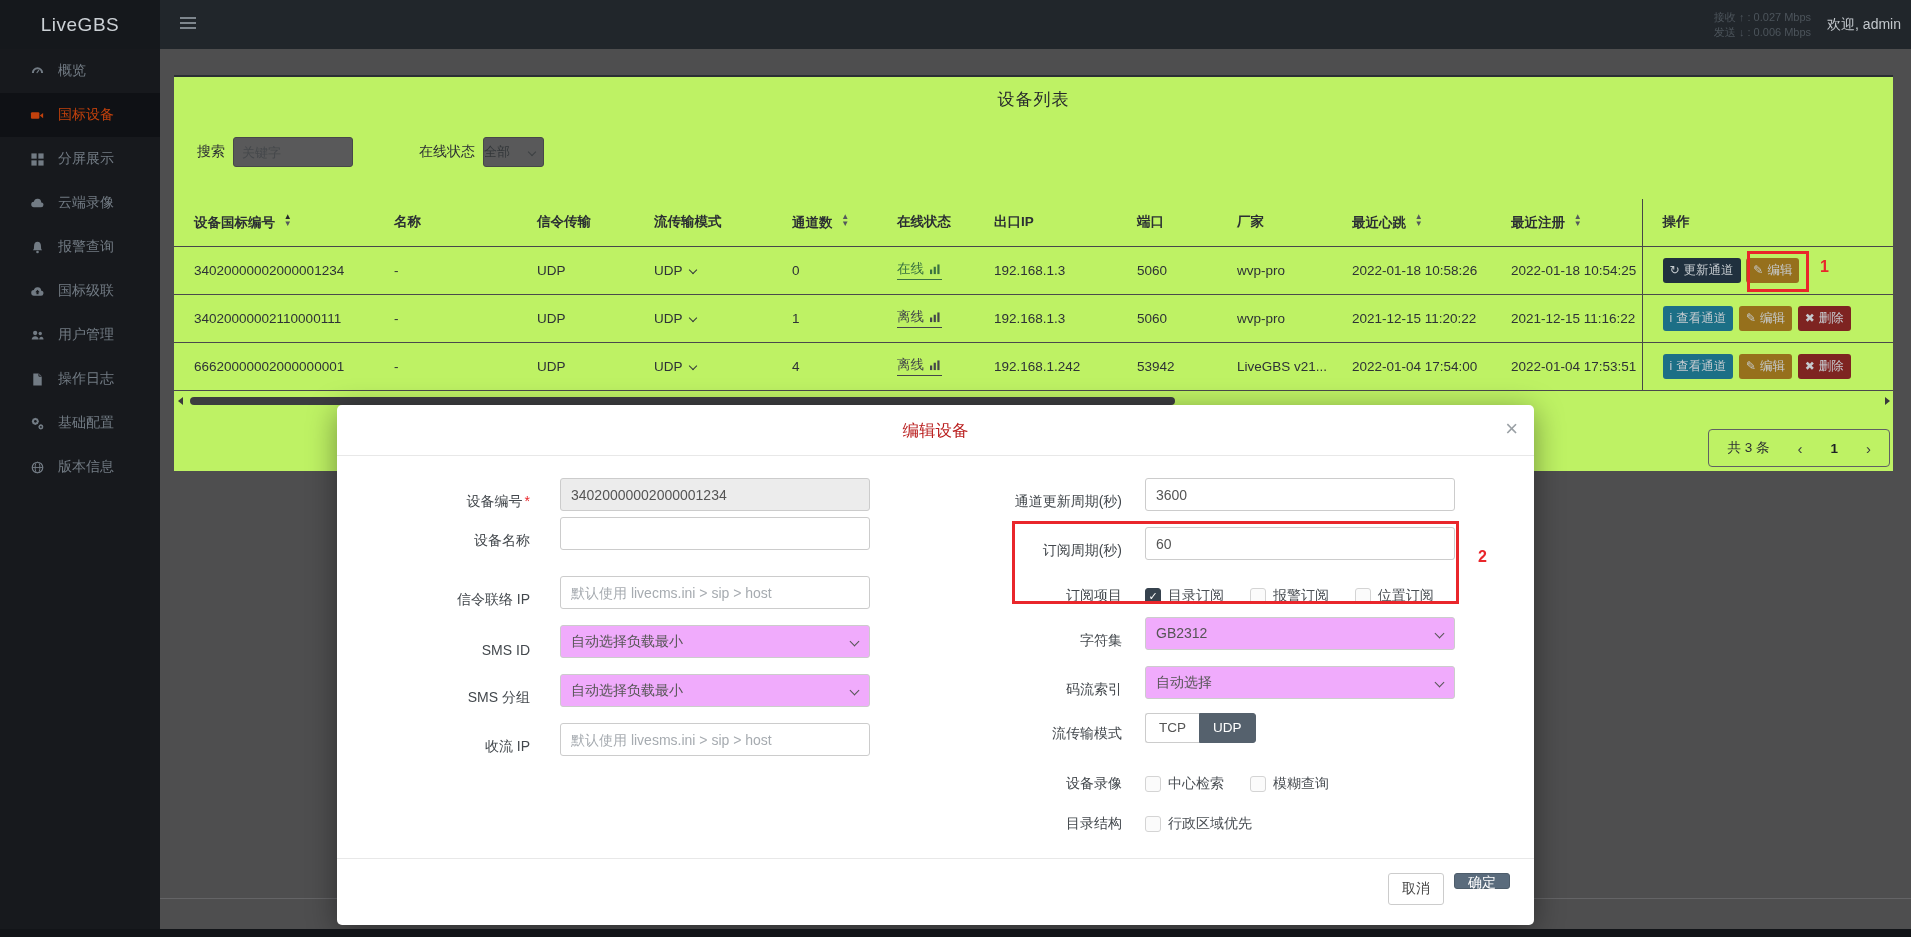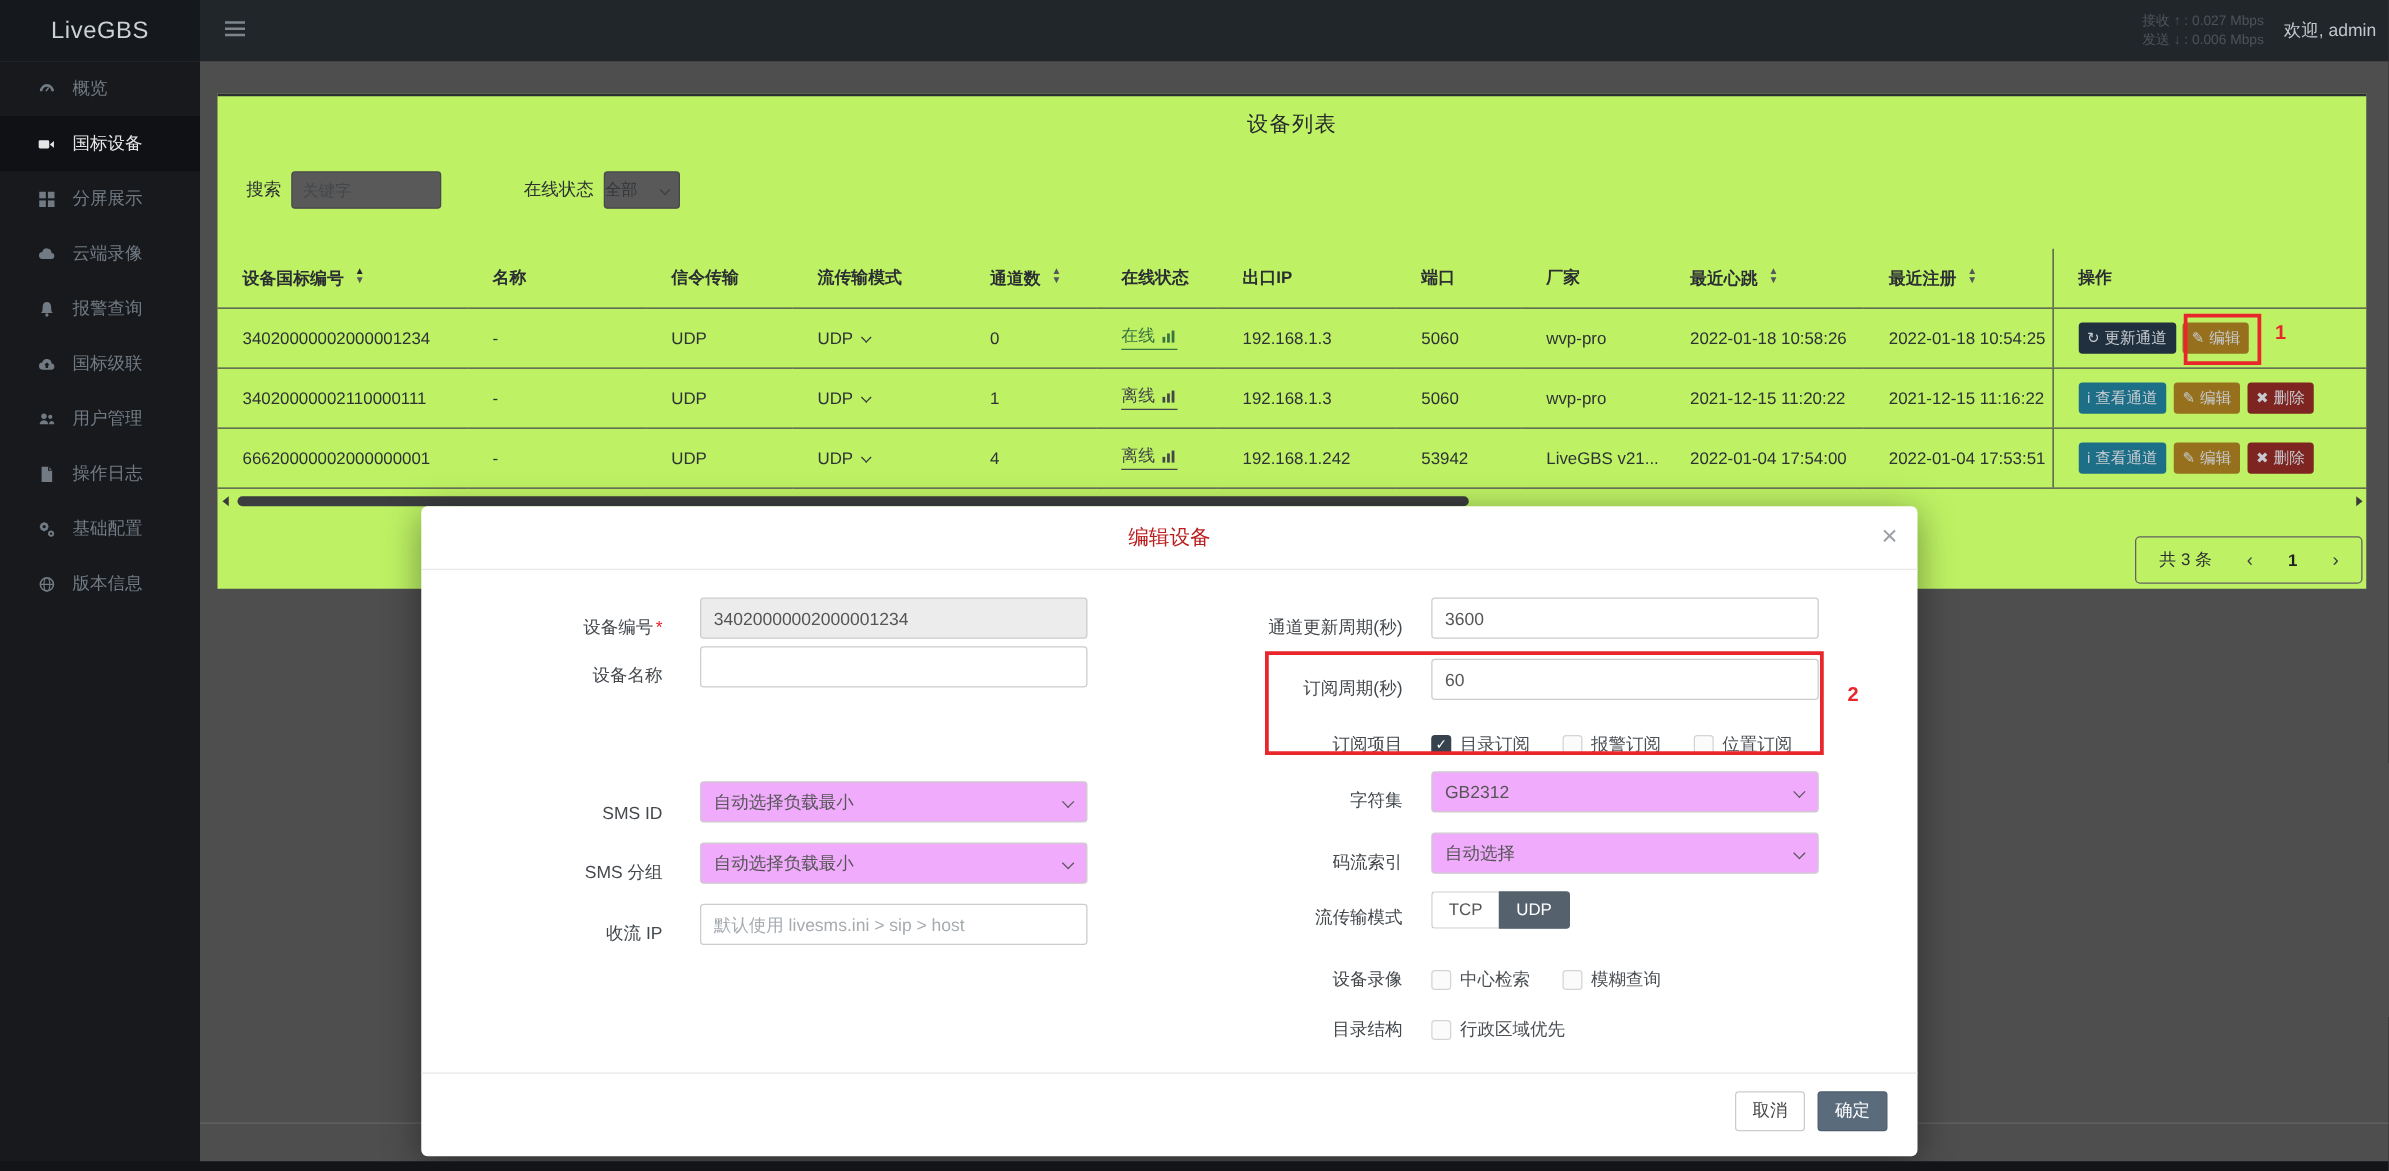--- a/index.html
+++ b/index.html
@@ -15,21 +15,21 @@
   .hamburger i { display:block; width:16px; height:2px; background:#7e868d; margin:0 0 3px 0; }
   .nav-right { position:absolute; right:10px; top:0; height:49px; display:flex; align-items:center; gap:16px; }
   .net-stats { font-size:11px; color:#4c545b; line-height:15px; text-align:right; }
   .net-stats .arr { font-size:11px; }
   .welcome { color:#c3c8cd; font-size:14px; }
 
   
   .sidebar { position:absolute; top:49px; left:0; bottom:0; width:160px; background:#17191d; z-index:4; }
   .side-item { height:44px; display:flex; align-items:center; padding-left:30px; gap:13px;
                color:#727b84; font-size:14px; cursor:pointer; }
-  .side-item.active { background:#0f1115; color:#e5e5e5; }
+  .side-item.active { background:#0f1115; color:#c2410c; }
   .side-item svg { width:15px; height:15px; flex:0 0 15px; }
 
   
   .main { position:absolute; left:160px; top:49px; right:0; bottom:0; background:#4e4e4f; }
   .panel { position:absolute; left:14px; top:26px; width:1719px; height:396px; background:#bef264;
            border-top:2px solid #2b2f33; }
   .page-title { text-align:center; padding-top:11px; font-size:17px; color:#26292c; letter-spacing:1px; }
 
   .filters { position:absolute; left:23px; top:60px; height:30px; display:flex; align-items:center; font-size:14px; color:#2c3033; }
   .search-input { width:120px; height:30px; margin-left:8px; background:#59595a; border:1px solid #474849;
@@ -113,21 +113,21 @@
   .tg { height:30px; line-height:28px; padding:0 13px; font-size:13.5px; border:1px solid #ccc;
         background:#fff; color:#555; cursor:pointer; }
   .tg:first-child { border-radius:3px 0 0 3px; border-right:none; }
   .tg:last-child { border-radius:0 3px 3px 0; }
   .tg.sel { background:#55616d; border-color:#55616d; color:#fff; }
 
   .modal-footer { position:absolute; left:0; right:0; top:453px; height:67px; border-top:1px solid #e8e8e8;
                   display:flex; justify-content:flex-end; padding:14px 24px 0; gap:10px; }
   .btn-cancel { height:32px; padding:0 13px; border:1px solid #ccc; border-radius:3px; background:#fff;
                 color:#444; font-size:14px; cursor:pointer; }
-  .btn-ok { height:32px; padding:0 13px; border:1px solid #4e5d6b; border-radius:3px; background:#5a6b7c;
+  .btn-ok { height:16px; padding:0 13px; border:1px solid #4e5d6b; border-radius:3px; background:#5a6b7c;
             color:#fff; font-size:14px; cursor:pointer; }
 
   
   .anno-box { position:absolute; border:3px solid #e9262b; z-index:60; pointer-events:none; }
   .anno-num { position:absolute; color:#e9262b; font-size:16px; font-weight:700; z-index:60; pointer-events:none; }
 </style>
 </head>
 <body>
 
 <div class="app">
@@ -428,20 +428,24 @@
     </div>
 
     <div class="mrow l" style="top:73px">
       <div class="mlabel"><span>设备编号</span><span class="req">*</span></div>
       <input class="minput" disabled="" value="34020000002000001234" style="">
     </div>
     <div class="mrow l" style="top:112px">
       <div class="mlabel">设备名称</div>
       <input class="minput" style="">
     </div>
+    <div class="mrow l" style="top:171px">
+      <div class="mlabel">信令联络 IP</div>
+      <input class="minput" placeholder="默认使用 livecms.ini &gt; sip &gt; host" style="">
+    </div>
     <div class="mrow l" style="top:220px">
       <div class="mlabel">SMS ID</div>
       <div class="mselect">
         <span>自动选择负载最小</span>
         <span class="chev"></span>
       </div>
     </div>
     <div class="mrow l" style="top:269px">
       <div class="mlabel">SMS 分组</div>
       <div class="mselect">

